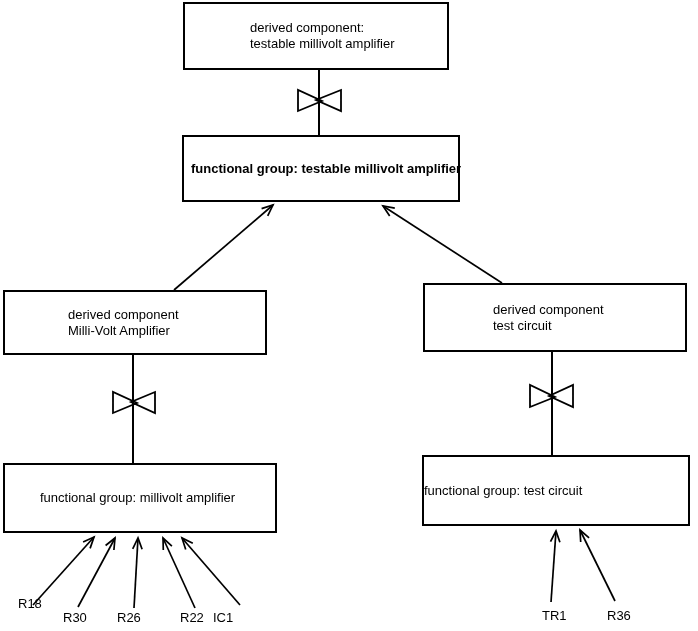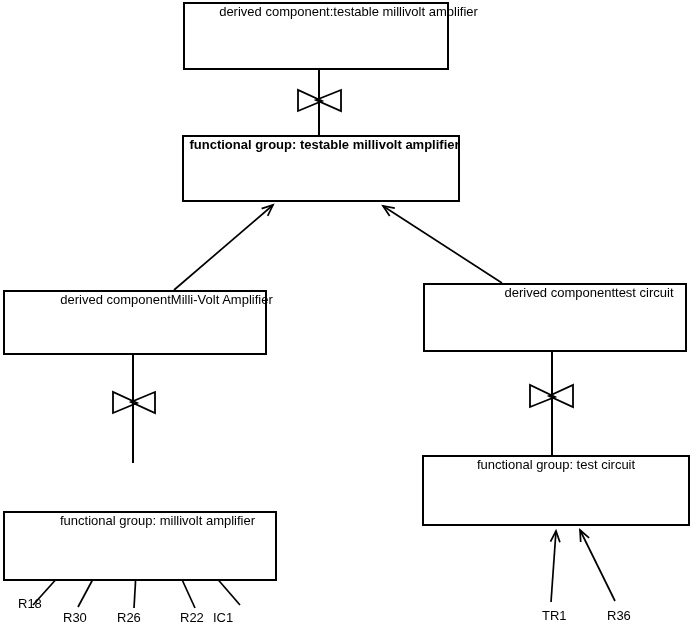--- a/index.html
+++ b/index.html
@@ -20,20 +20,21 @@
     position: absolute;
     left: 0;
     top: 0;
   }
   .box {
     position: absolute;
     box-sizing: border-box;
     border: 2px solid #000000;
     background: #ffffff;
     display: flex;
+    flex-direction: column;
     justify-content: center;
     font-size: 13px;
     line-height: 16px;
     white-space: nowrap;
   }
   .leaf {
     position: absolute;
     font-size: 13px;
     line-height: 14px;
     white-space: nowrap;
@@ -115,21 +116,21 @@
   <div class="box" style="left:3px; top:290px; width:264px; height:65px; padding-left:63px;">
     <div>derived component</div>
     <div>Milli-Volt Amplifier</div>
   </div>
 
   <div class="box" style="left:423px; top:283px; width:264px; height:69px; padding-left:68px;">
     <div>derived component</div>
     <div>test circuit</div>
   </div>
 
-  <div class="box" style="left:3px; top:463px; width:274px; height:70px; padding-left:35px;margin-top:48px;">
+  <div class="box" style="left:3px; top:463px; width:274px; height:70px; padding-left:35px;">
     <div>functional group: millivolt amplifier</div>
   </div>
 
   <div class="box" style="left:422px; top:455px; width:268px; height:71px; ">
     <div>functional group: test circuit</div>
   </div>
 
   <div class="leaf" style="left:18px; top:597px;">R18</div>
   <div class="leaf" style="left:63px; top:611px;">R30</div>
   <div class="leaf" style="left:117px; top:611px;">R26</div>

